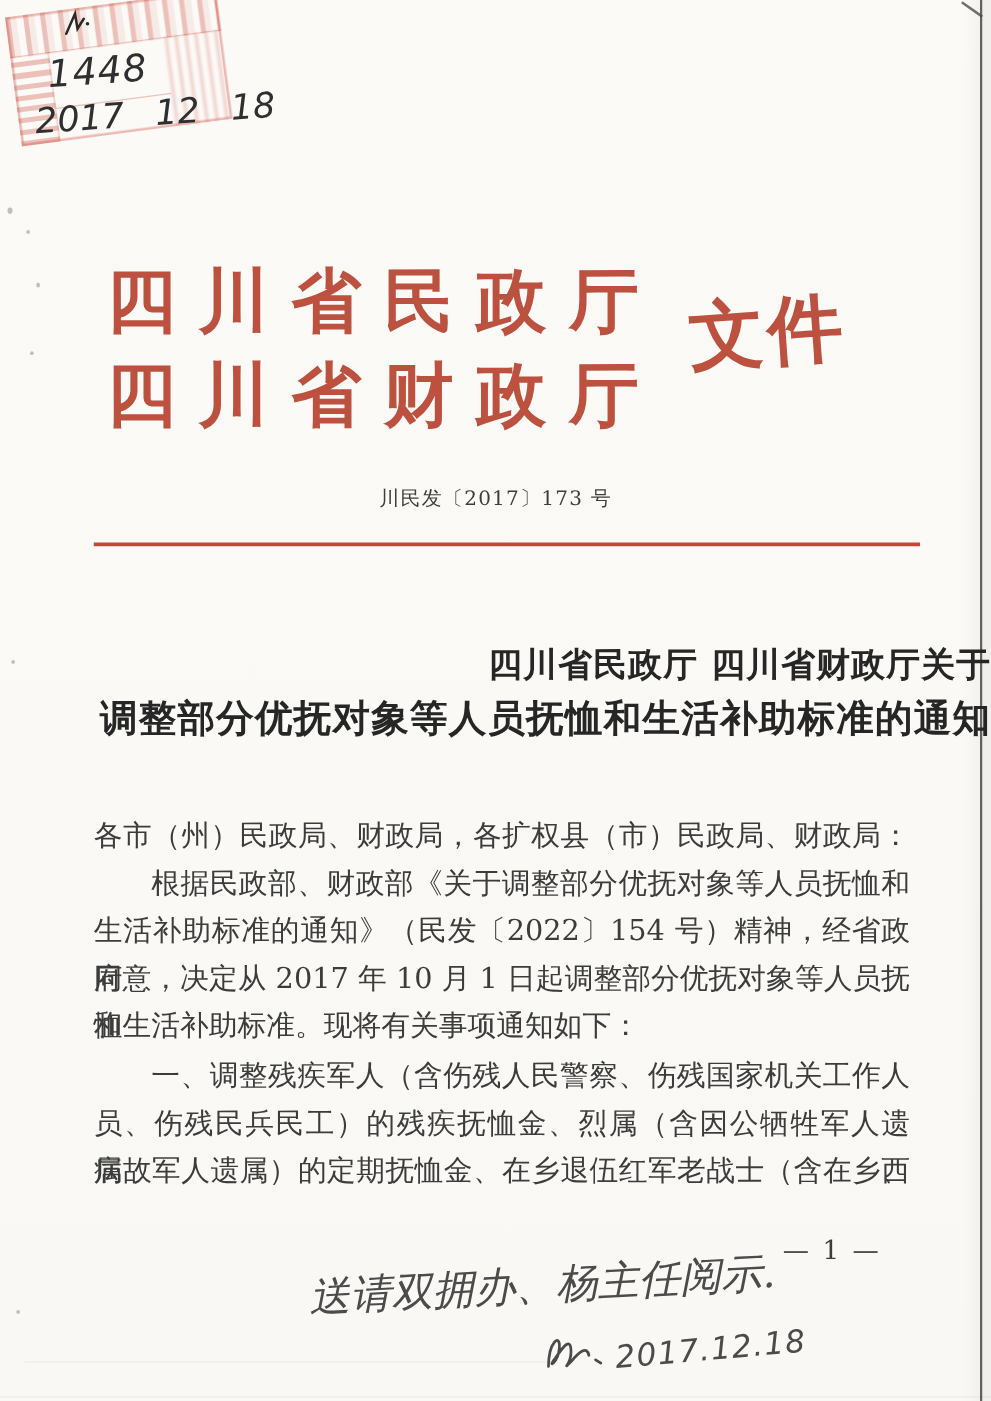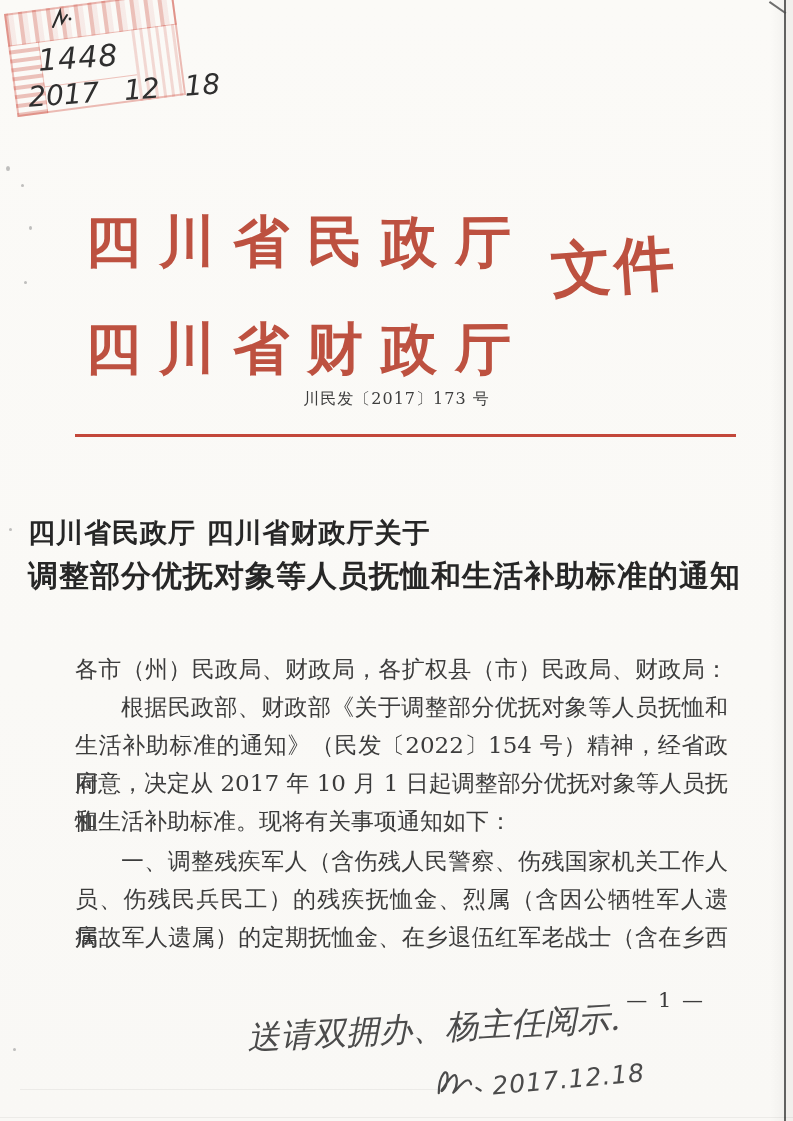--- a/index.html
+++ b/index.html
@@ -40,29 +40,29 @@
     transform:rotate(-4deg);letter-spacing:1px;}
   .reg-date{position:absolute;left:28px;top:74px;font-size:28px;color:#2f2f2f;
     font-style:italic;font-family:"DejaVu Sans","Liberation Sans",sans-serif;
     transform:rotate(-4deg);word-spacing:16px;}
   .ink-scribble{position:absolute;left:50px;top:8px;}
 
   
   .agency{position:absolute;left:85px;color:#bd5140;font-weight:600;
     font-size:56px;letter-spacing:18px;white-space:nowrap;line-height:1;}
   .agency.l1{top:213px;}
-  .agency.l2{top:288px;margin-top:32px;}
+  .agency.l2{top:288px;}
   .doc-type{position:absolute;left:551px;top:236px;color:#bd5140;font-weight:600;
     font-size:60px;line-height:1;letter-spacing:3px;transform:rotate(-4deg);}
   .doc-number{position:absolute;left:0;right:0;top:389px;text-align:center;
     font-size:16px;color:#3d3d3d;letter-spacing:1px;}
   .red-rule{position:absolute;left:75px;top:434px;width:661px;height:3px;background:#c3473a;}
 
   
-  .title{position:absolute;left:0;right:0;text-align:left;color:#262626;font-weight:700;
+  .title{position:absolute;left:0;right:0;text-align:right;color:#262626;font-weight:700;
     font-family:"DejaVu Sans","Liberation Sans",sans-serif;line-height:1.2;margin-left:28px;}
   .title.l1{top:517px;font-size:27px;letter-spacing:1px;}
   .title.l2{top:558px;font-size:30px;letter-spacing:1px;}
 
   
   .body-text{position:absolute;left:75px;top:650px;width:653px;
     font-size:23px;color:#3c3c3c;}
   .body-line{line-height:38px;height:38px;white-space:nowrap;}
   .body-line.fill{text-align:justify;text-align-last:justify;text-justify:inter-character;white-space:normal;}
   .body-line.indent{text-indent:2em;}

